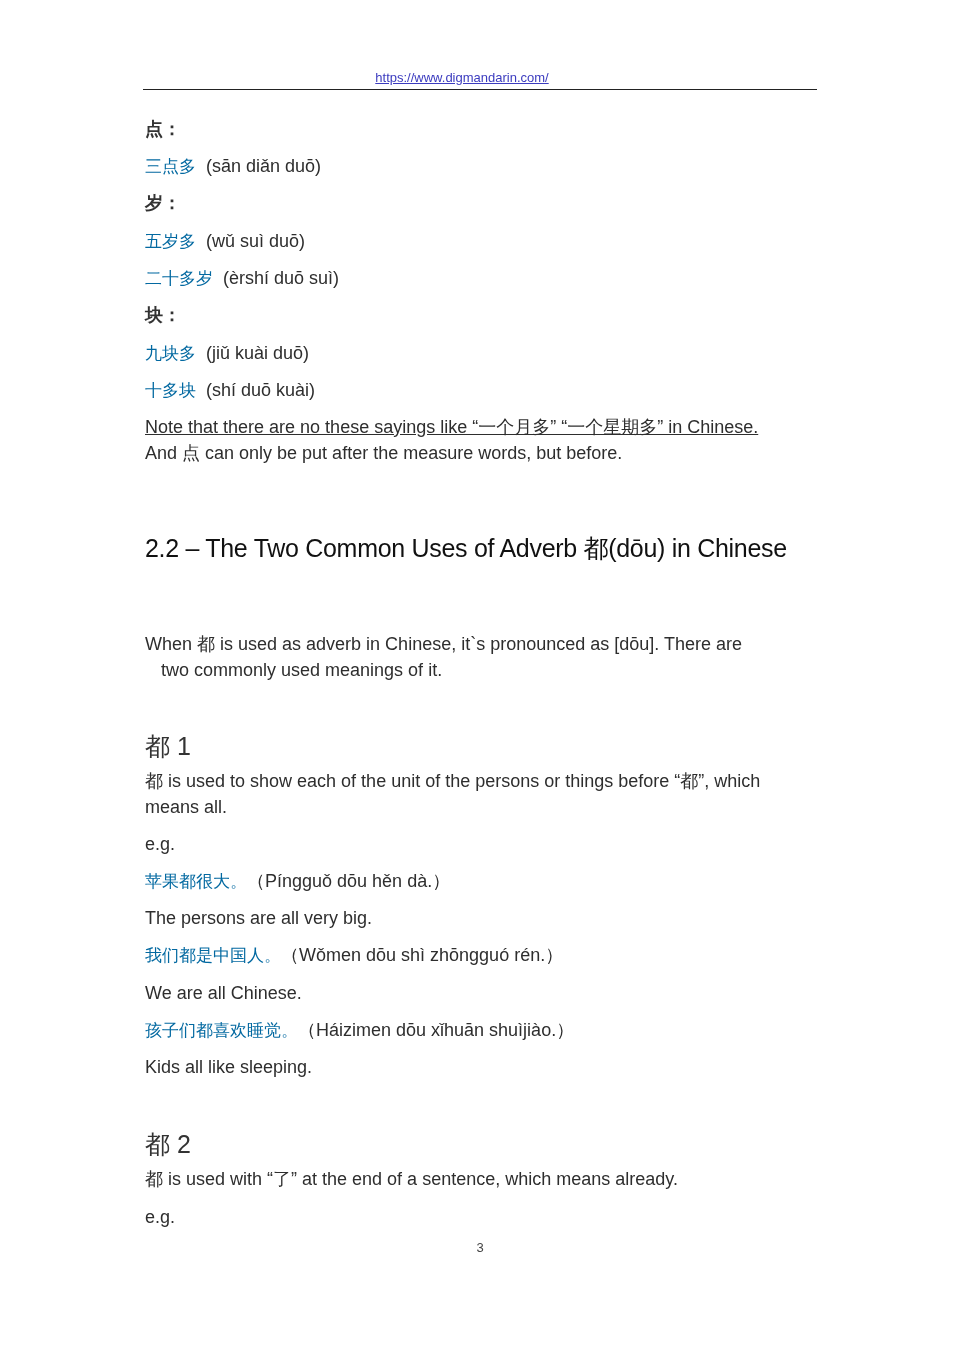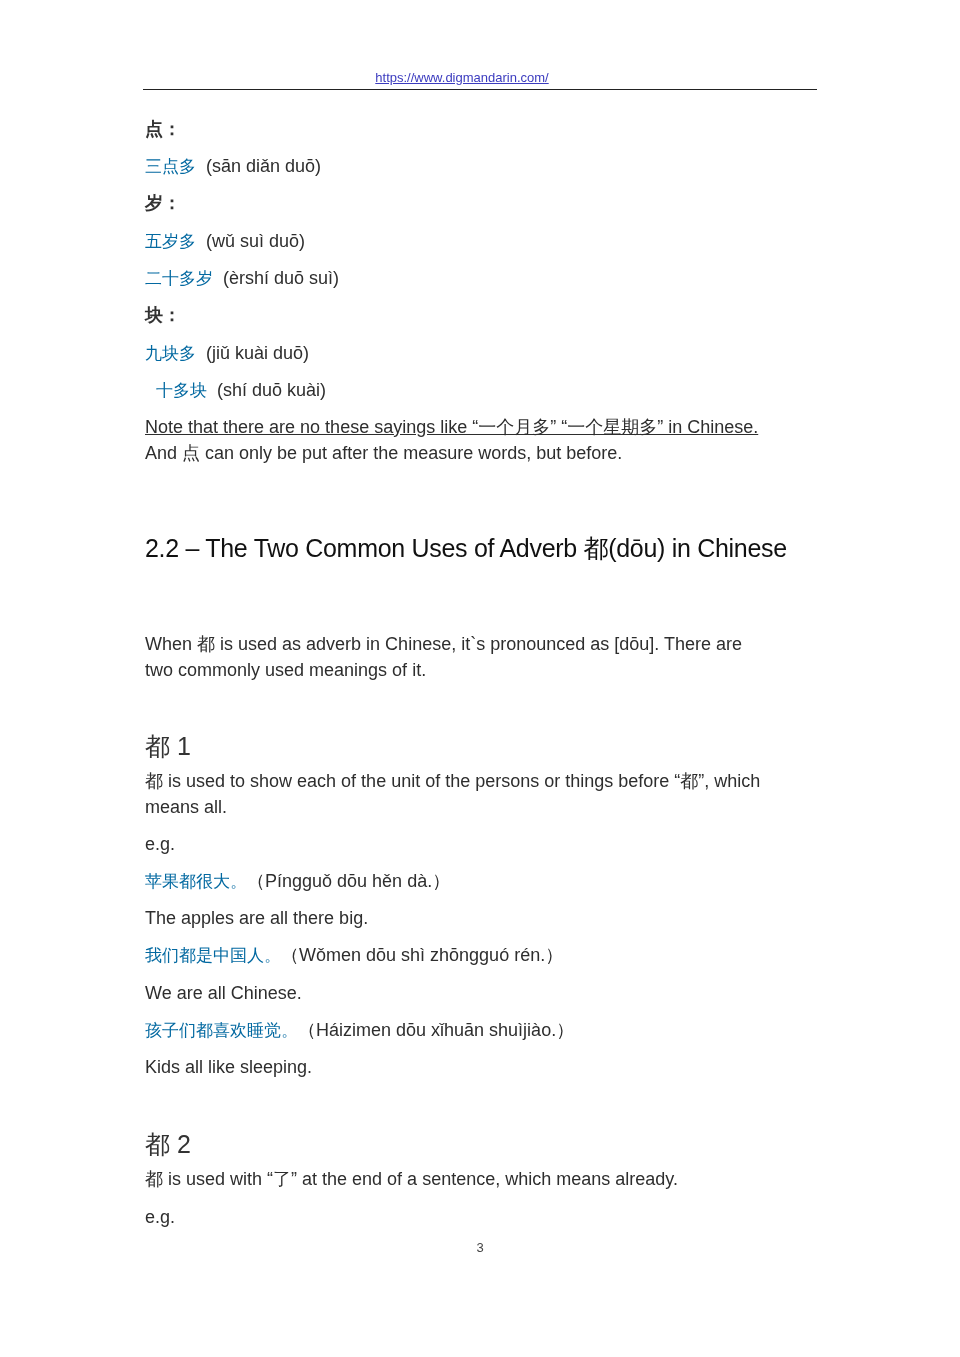--- a/index.html
+++ b/index.html
@@ -56,42 +56,42 @@
   <div class="line" style="top:267px;">
     <span class="cjk">二十多岁</span>&nbsp;
     <span>(èrshí duō suì)</span>
   </div>
 
   <div class="line label" style="top:304px;">块：</div>
   <div class="line" style="top:342px;">
     <span class="cjk">九块多</span>&nbsp;
     <span>(jiǔ kuài duō)</span>
   </div>
-  <div class="line" style="top:379px;margin-left:11px;">
+  <div class="line" style="top:379px;">
     <span class="cjk">十多块</span>&nbsp;
     <span>(shí duō kuài)</span>
   </div>
 
   <div class="line" style="top:416px;text-decoration:underline;">Note that there are no these sayings like “一个月多” “一个星期多” in Chinese.</div>
   <div class="line" style="top:442px;">And  点  can only be put after the measure words, but before.</div>
 
   <div class="h2">2.2 – The Two Common Uses of Adverb  都(dōu) in Chinese</div>
 
   <div class="line" style="top:633px;">When  都  is used as adverb in Chinese, it`s pronounced as [dōu]. There are</div>
-  <div class="line" style="top:659px;">two commonly used meanings of it.</div>
+  <div class="line" style="top:659px;margin-left:16px;">two commonly used meanings of it.</div>
 
   <div class="h3" style="top:715px;">都  1</div>
   <div class="line" style="top:770px;">都  is used to show each of the unit of the persons or things before “都”, which</div>
   <div class="line" style="top:796px;">means all.</div>
   <div class="line" style="top:833px;">e.g.</div>
 
   <div class="line" style="top:870px;">
     <span class="cjk">苹果都很大。</span><span>（Píngguǒ dōu hěn dà.）</span>
   </div>
-  <div class="line" style="top:907px;">The apples are all there big.</div>
+  <div class="line" style="top:907px;">The persons are all very big.</div>
 
   <div class="line" style="top:944px;">
     <span class="cjk">我们都是中国人。</span><span>（Wǒmen dōu shì zhōngguó rén.）</span>
   </div>
   <div class="line" style="top:982px;">We are all Chinese.</div>
 
   <div class="line" style="top:1019px;">
     <span class="cjk">孩子们都喜欢睡觉。</span><span>（Háizimen dōu xǐhuān shuìjiào.）</span>
   </div>
   <div class="line" style="top:1056px;">Kids all like sleeping.</div>

